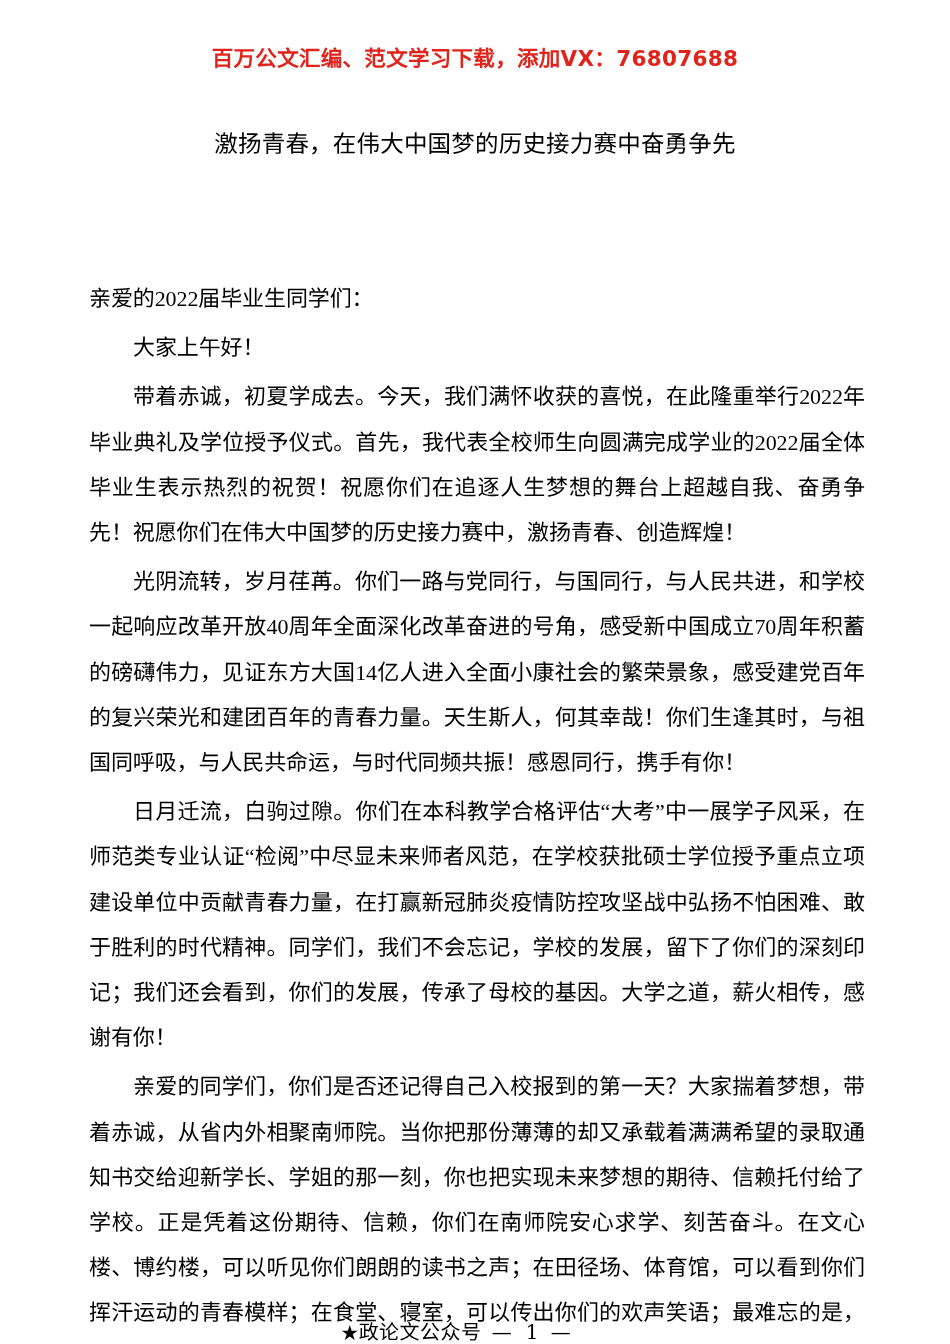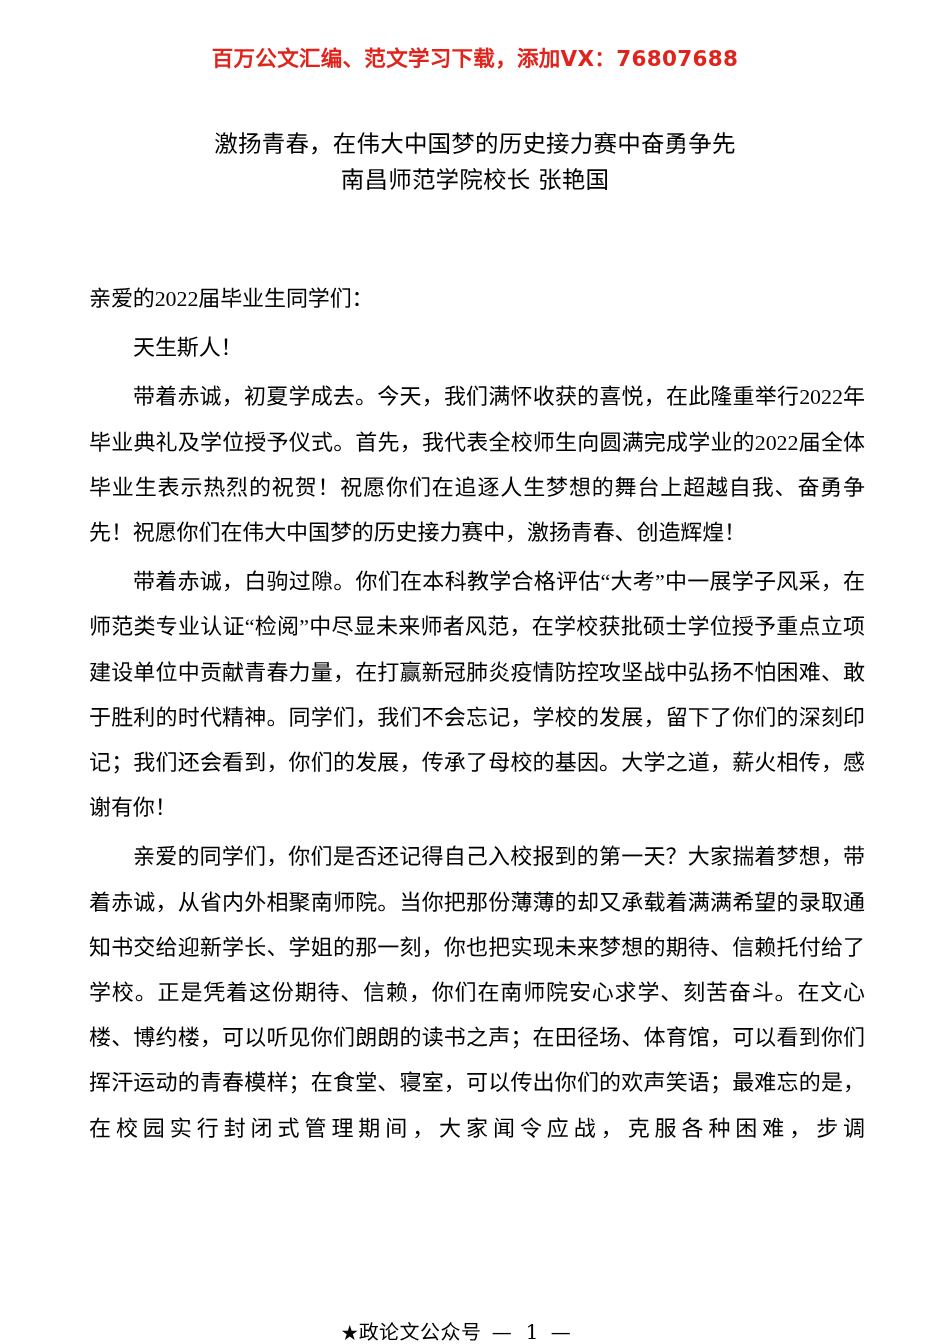--- a/index.html
+++ b/index.html
@@ -104,28 +104,28 @@
 </style>
 </head>
 <body>
 
 <div class="page">
 
   <div class="watermark">百万公文汇编、范文学习下载，添加VX：76807688</div>
 
   <div class="title-block">
     <div class="title-line">激扬青春，在伟大中国梦的历史接力赛中奋勇争先</div>
-    <div class="title-line">南昌师范学院校长  张艳国</div>
   </div>
 
   <div class="body-text">
     <p class="para">亲爱的2022届毕业生同学们：</p>
-    <p class="para indent">天生斯人！</p>
+    <p class="para indent">大家上午好！</p>
     <p class="para indent">带着赤诚，初夏学成去。今天，我们满怀收获的喜悦，在此隆重举行2022年毕业典礼及学位授予仪式。首先，我代表全校师生向圆满完成学业的2022届全体毕业生表示热烈的祝贺！祝愿你们在追逐人生梦想的舞台上超越自我、奋勇争先！祝愿你们在伟大中国梦的历史接力赛中，激扬青春、创造辉煌！</p>
-    <p class="para indent">带着赤诚，白驹过隙。你们在本科教学合格评估“大考”中一展学子风采，在师范类专业认证“检阅”中尽显未来师者风范，在学校获批硕士学位授予重点立项建设单位中贡献青春力量，在打赢新冠肺炎疫情防控攻坚战中弘扬不怕困难、敢于胜利的时代精神。同学们，我们不会忘记，学校的发展，留下了你们的深刻印记；我们还会看到，你们的发展，传承了母校的基因。大学之道，薪火相传，感谢有你！</p>
+    <p class="para indent">光阴流转，岁月荏苒。你们一路与党同行，与国同行，与人民共进，和学校一起响应改革开放40周年全面深化改革奋进的号角，感受新中国成立70周年积蓄的磅礴伟力，见证东方大国14亿人进入全面小康社会的繁荣景象，感受建党百年的复兴荣光和建团百年的青春力量。天生斯人，何其幸哉！你们生逢其时，与祖国同呼吸，与人民共命运，与时代同频共振！感恩同行，携手有你！</p>
+    <p class="para indent">日月迁流，白驹过隙。你们在本科教学合格评估“大考”中一展学子风采，在师范类专业认证“检阅”中尽显未来师者风范，在学校获批硕士学位授予重点立项建设单位中贡献青春力量，在打赢新冠肺炎疫情防控攻坚战中弘扬不怕困难、敢于胜利的时代精神。同学们，我们不会忘记，学校的发展，留下了你们的深刻印记；我们还会看到，你们的发展，传承了母校的基因。大学之道，薪火相传，感谢有你！</p>
     <p class="para indent last-line-open">亲爱的同学们，你们是否还记得自己入校报到的第一天？大家揣着梦想，带着赤诚，从省内外相聚南师院。当你把那份薄薄的却又承载着满满希望的录取通知书交给迎新学长、学姐的那一刻，你也把实现未来梦想的期待、信赖托付给了学校。正是凭着这份期待、信赖，你们在南师院安心求学、刻苦奋斗。在文心楼、博约楼，可以听见你们朗朗的读书之声；在田径场、体育馆，可以看到你们挥汗运动的青春模样；在食堂、寝室，可以传出你们的欢声笑语；最难忘的是，在校园实行封闭式管理期间，大家闻令应战，克服各种困难，步调</p>
   </div>
 
   <div class="footer">
     <span class="footer-inner"><span class="footer-mark">★</span><span style="margin-right: 10px;">政论文公众号</span><span class="footer-dash" style="margin-right: 12px;">—</span><span style="margin-right: 12px;">1</span><span class="footer-dash">—</span></span>
   </div>
 
 </div>
 
 </body></html>

